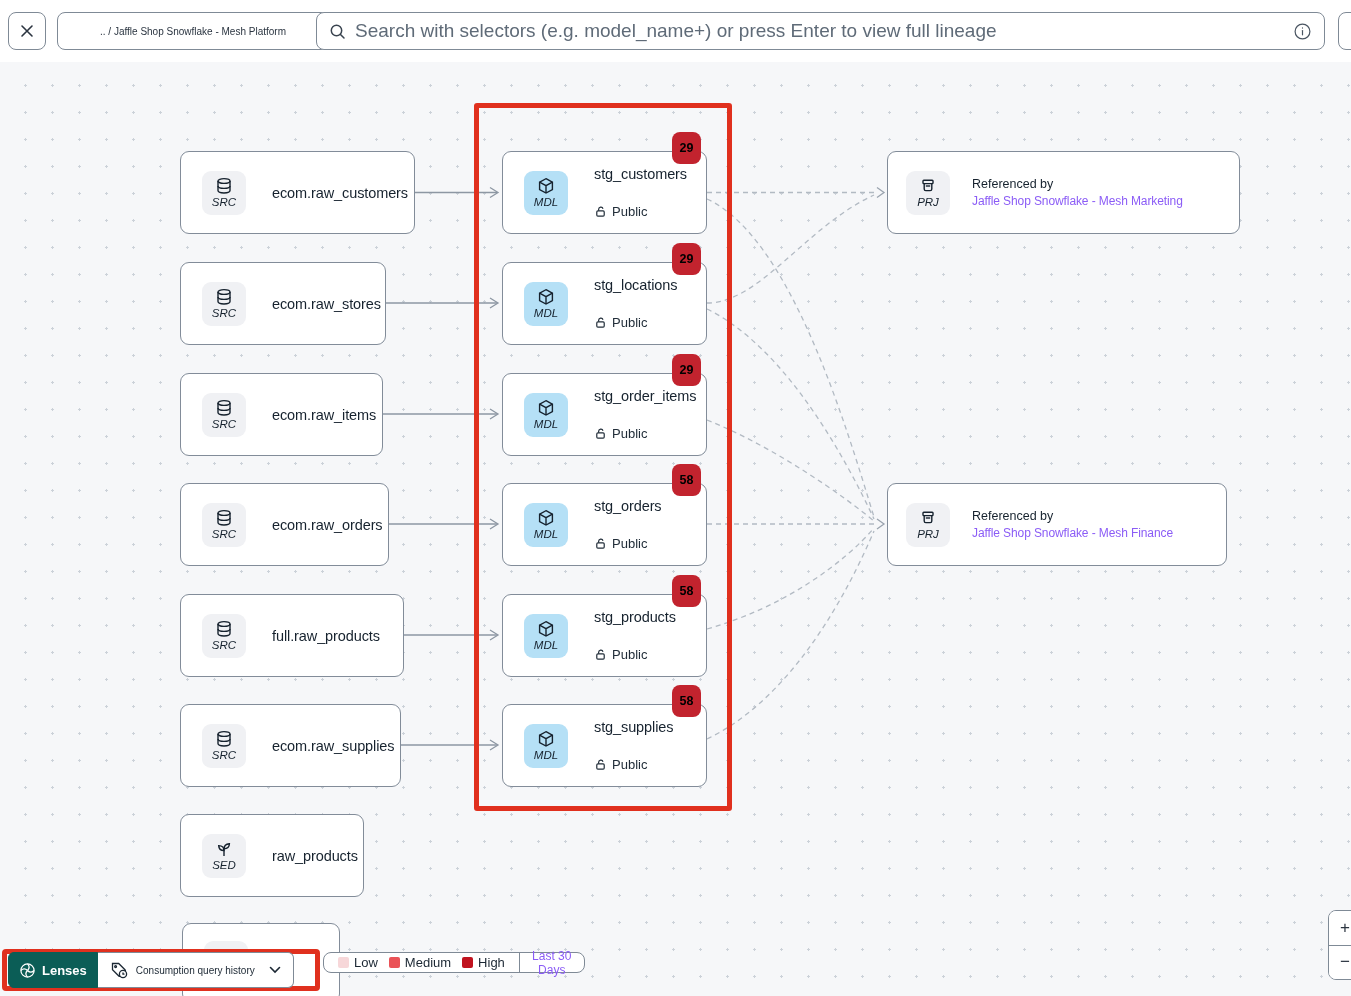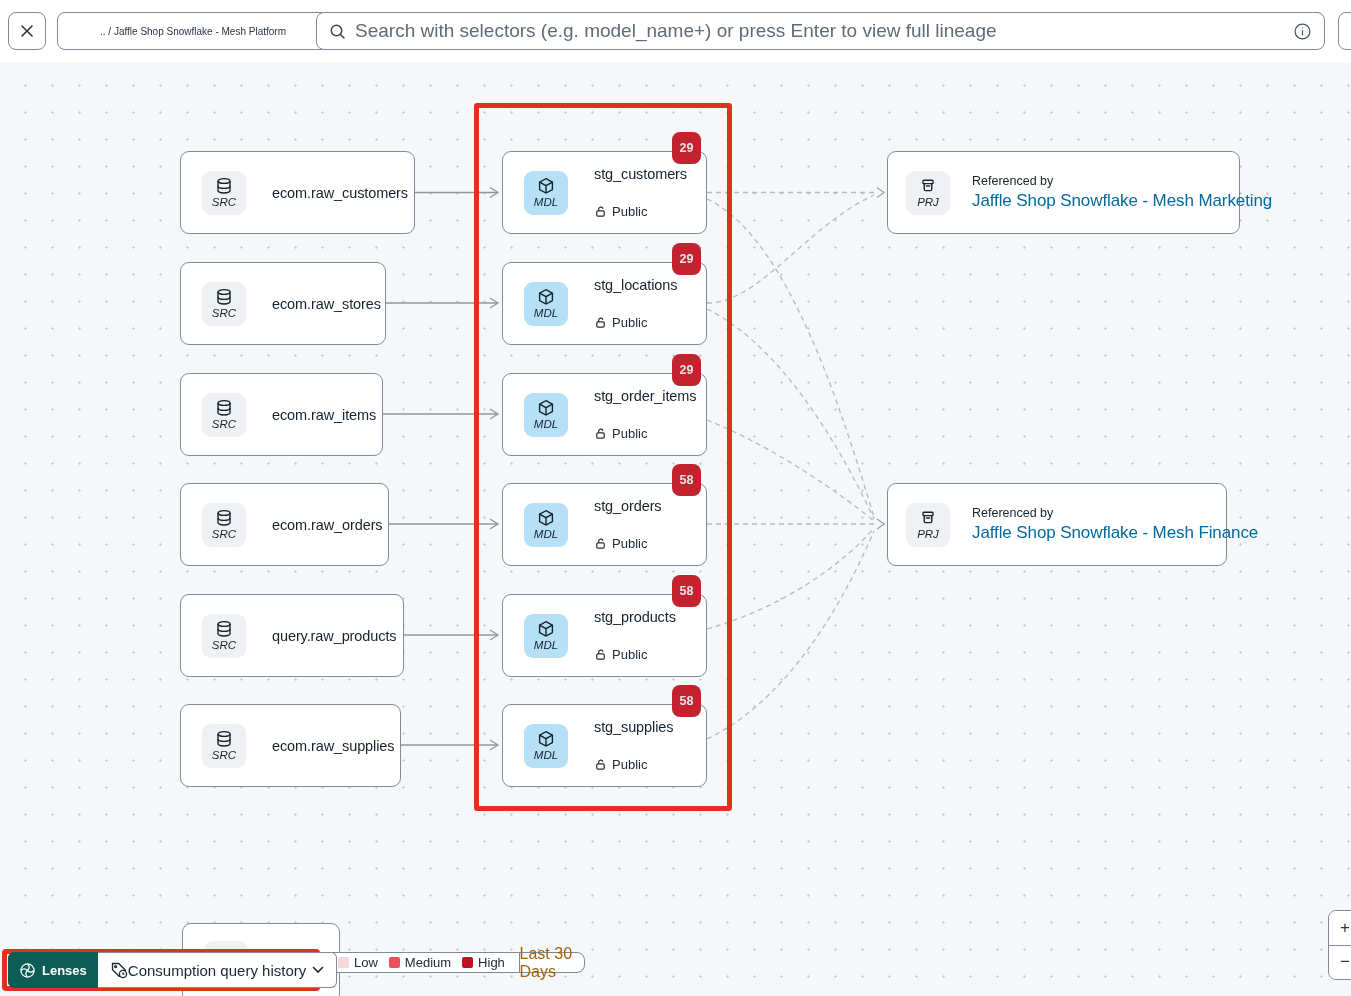--- a/index.html
+++ b/index.html
@@ -27,50 +27,50 @@
   .node { position:absolute; background:#fff; border:1px solid #828c99; border-radius:9px;
           display:flex; align-items:center; gap:26px; padding-left:21px; z-index:2; cursor:pointer; }
   .chip { width:44px; height:44px; border-radius:9px; background:#f0f1f4; flex:none;
           display:flex; flex-direction:column; align-items:center; justify-content:center;font-style:italic; }
   .chip .type { font-size:11.5px; line-height:1; margin-top:2px; color:#16222e; font-weight:500; }
   .chip.blue { background:#b5e0f6; }
   .node .label { font-size:14.5px; color:#16222e; white-space:nowrap; letter-spacing:-0.1px; }
   .model-text { display:flex; flex-direction:column; gap:22px; }
   .public-row { display:flex; align-items:center; gap:5px; font-size:13px; color:#222e3a; }
   .badge { position:absolute; top:-20px; right:5px; min-width:29px; height:26px; border-radius:8px;
-           background:#c2232e; color:#e5e5e5; font-size:12.5px; font-weight:700;
+           background:#c2232e; color:#000000; font-size:12.5px; font-weight:700;
            display:flex; align-items:center; justify-content:center; padding:16px 6px; z-index:3; }
   .prj-text { display:flex; flex-direction:column; gap:3px; }
   .prj-sub { font-size:12.5px; color:#16222e; }
-  .prj-name { font-size:17px; color:#0369a1; white-space:nowrap; letter-spacing:-0.1px; }
+  .prj-name { font-size:12px; color:#8b5cf6; white-space:nowrap; letter-spacing:-0.1px; }
 
   
   .hl-models { position:absolute; left:474px; top:103px; width:258px; height:708px;
                border:5px solid #e0301e; border-radius:3px; z-index:5; pointer-events:none; }
   .hl-lenses { position:absolute; left:2px; top:949px; width:318px; height:42px;
                border:5px solid #e0301e; border-radius:4px; z-index:8; pointer-events:none; }
 
   
   .lens-control { position:absolute; left:8px; top:952px; height:36px; display:flex; z-index:9; }
   .lenses-btn { background:#0b5d56; color:#fff; border:1px solid #0b5d56; border-radius:6px 0 0 6px;
                 display:flex; align-items:center; gap:6px; padding:0 10px; font-size:13px; font-weight:600; cursor:pointer;justify-content:flex-end; }
   .lens-dd { background:#fff; border:1px solid #7f8a96; border-left:none; border-radius:0 6px 6px 0;
-             display:flex; align-items:center; padding:0 12px; font-size:15px; color:#1b2733; cursor:pointer; }
+             display:flex; align-items:center; gap:8px; padding:0 12px; font-size:10px; color:#1b2733; cursor:pointer; }
   .lens-dd .chev { margin-left:6px; display:flex; }
 
   .legend-box { position:absolute; left:323px; top:952px; width:262px; height:21px; background:#fff;
                 border:1px solid #7f8a96; border-radius:8px; display:flex; align-items:center; z-index:7; }
   .legend-items { display:flex; align-items:center; gap:11px; padding:0 14px; flex:1; }
   .legend-item { display:flex; align-items:center; gap:5px; font-size:13px; color:#1b2733; }
   .swatch { width:11px; height:11px; border-radius:2px; }
   .sw-low { background:#f7d7d9; }
   .sw-medium { background:#ea5257; }
   .sw-high { background:#c0131f; }
   .legend-divider { width:1px; align-self:stretch; background:#7f8a96; }
-  .time-range { width:94px; font-size:16px; color:#a16207; cursor:pointer; }
+  .time-range { width:94px; text-align:center; font-size:12px; color:#8b5cf6; cursor:pointer; }
 
   .zoom-ctl { position:absolute; left:1328px; top:910px; width:34px; height:70px; background:#fff;
               border:1px solid #7f8a96; border-radius:8px; overflow:hidden; display:flex; flex-direction:column; z-index:9; }
   .zoom-ctl button { flex:1; border:none; background:#fff; font-size:17px; color:#2b3440; cursor:pointer;
                      font-family:"Liberation Sans",sans-serif; }
   .zoom-ctl button:first-child { border-bottom:1px solid #7f8a96; }
 
   svg { display:block; }
 </style>
 </head>
@@ -171,37 +171,50 @@
       <span class="chip">
         <span>
             <svg width="18" height="18" viewBox="0 0 18 18" fill="none" stroke="#16222e" stroke-width="1.4">
               <ellipse cx="9" cy="4" rx="6" ry="2.4"></ellipse>
               <path d="M3,4 V9 c0,1.3 2.7,2.4 6,2.4 s6,-1.1 6,-2.4 V4"></path>
               <path d="M3,9 v4.6 c0,1.3 2.7,2.4 6,2.4 s6,-1.1 6,-2.4 V9"></path>
             </svg>
           </span>
         <span class="type">SRC</span>
       </span>
-      <span class="label">query.raw_products</span>
+      <span class="label">full.raw_products</span>
     </div>
 
     <div class="node" style="left:180px; top:642px; width:221px; height:83px;">
       <span class="chip">
         <span>
             <svg width="18" height="18" viewBox="0 0 18 18" fill="none" stroke="#16222e" stroke-width="1.4">
               <ellipse cx="9" cy="4" rx="6" ry="2.4"></ellipse>
               <path d="M3,4 V9 c0,1.3 2.7,2.4 6,2.4 s6,-1.1 6,-2.4 V4"></path>
               <path d="M3,9 v4.6 c0,1.3 2.7,2.4 6,2.4 s6,-1.1 6,-2.4 V9"></path>
             </svg>
           </span>
         <span class="type">SRC</span>
       </span>
       <span class="label">ecom.raw_supplies</span>
     </div>
 
+    <div class="node" style="left:180px; top:752px; width:184px; height:83px;">
+      <span class="chip">
+        <span>
+            <svg width="18" height="18" viewBox="0 0 18 18" fill="none" stroke="#16222e" stroke-width="1.4">
+              <path d="M9,16 C9,12.5 9,10.5 9,8.8"></path>
+              <path d="M9,10.5 C5.5,10.5 3.8,8.2 3.7,5.6 C7,5.7 9,7.6 9,10.5 Z"></path>
+              <path d="M9,8.8 C9,6 11,4 14.4,3.7 C14.3,6.8 12.4,8.7 9,8.8 Z"></path>
+            </svg>
+          </span>
+        <span class="type">SED</span>
+      </span>
+      <span class="label">raw_products</span>
+    </div>
 
     <div class="node" style="left:182px; top:861px; width:158px; height:80px;">
       <span class="chip">
         <span>
             <svg width="18" height="18" viewBox="0 0 18 18" fill="none" stroke="#16222e" stroke-width="1.4">
               <path d="M9,16 C9,12.5 9,10.5 9,8.8"></path>
               <path d="M9,10.5 C5.5,10.5 3.8,8.2 3.7,5.6 C7,5.7 9,7.6 9,10.5 Z"></path>
               <path d="M9,8.8 C9,6 11,4 14.4,3.7 C14.3,6.8 12.4,8.7 9,8.8 Z"></path>
             </svg>
           </span>

